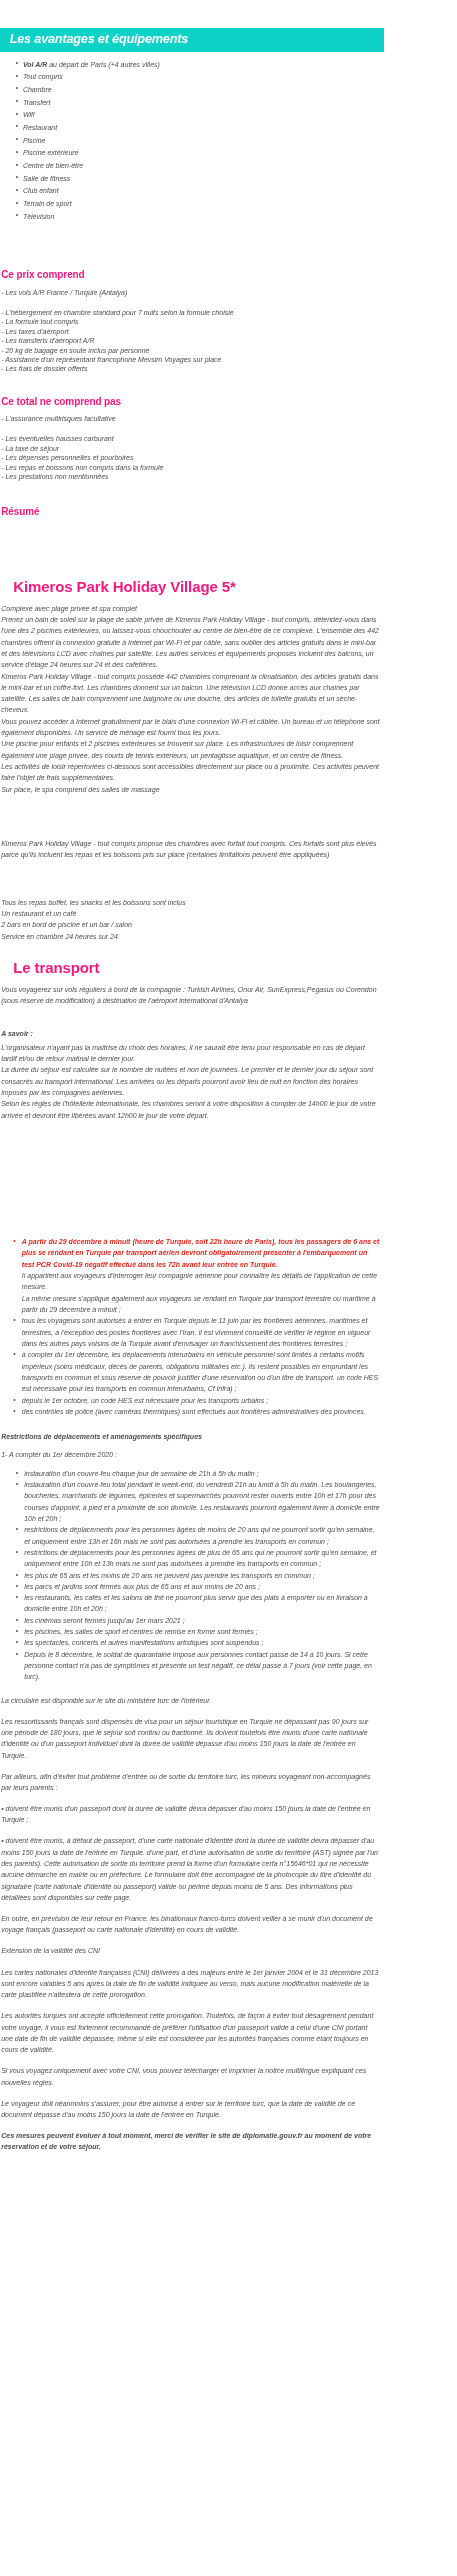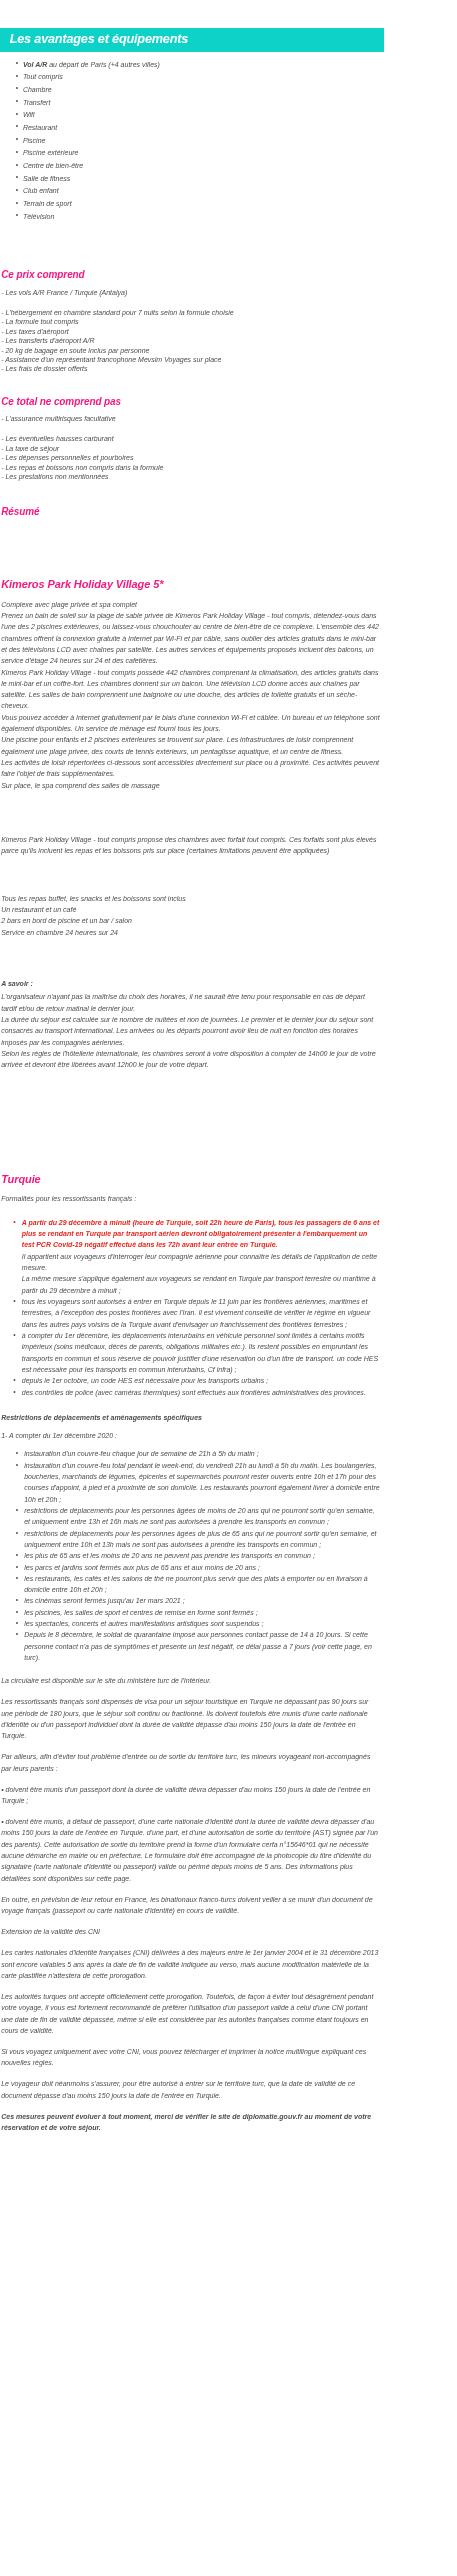--- a/index.html
+++ b/index.html
@@ -55,29 +55,28 @@
     left: 0;
     top: -0.6px;
     font-size: 6.6px;
     color: #4d4d4d;
   }
   ul.feature-list li b { font-weight: bold; font-style: italic; }
 
   
   h2.pink {
     color: #f5187f;
-    font-style: italic;
     font-weight: bold;
     font-size: 10px;
     line-height: 1;
     margin: 0 0 8.5px 0;
     padding: 0;
     letter-spacing: -0.1px;
   }
-  h2.pink.small { font-size: 11px; }
+  h2.pink.small { font-size: 15px; padding-left: 12px; }
 
   .block { padding: 0 3.6px 0 1.2px; }
 
   p.line {
     font-style: italic;
     font-size: 7px;
     line-height: 1.05;
     margin: 0 0 4.2px 0;
     color: #4d4d4d;
   }
@@ -247,36 +246,36 @@
 
   <div class="block">
     <p class="flow">Tous les repas buffet, les snacks et les boissons sont inclus</p>
     <p class="flow">Un restaurant et un café</p>
     <p class="flow">2 bars en bord de piscine et un bar / salon</p>
     <p class="flow">Service en chambre 24 heures sur 24</p>
   </div>
 
   <div class="gap-30"></div>
 
+  <div class="block">
+    <h2 class="pink small">Le transport</h2>
+    <p class="flow">Vous voyagerez sur vols réguliers à bord de la compagnie : Turkish Airlines, Onur Air, SunExpress,Pegasus ou Corendon (sous réserve de modification) à destination de l'aéroport international d'Antalya</p>
+  </div>
 
   <div class="gap-40"></div>
 
   <div class="block">
     <p class="strong-note">A savoir :</p>
     <p class="flow">L'organisateur n'ayant pas la maîtrise du choix des horaires, il ne saurait être tenu pour responsable en cas de départ tardif et/ou de retour matinal le dernier jour.</p>
     <p class="flow">La durée du séjour est calculée sur le nombre de nuitées et non de journées. Le premier et le dernier jour du séjour sont consacrés au transport international. Les arrivées ou les départs pourront avoir lieu de nuit en fonction des horaires imposés par les compagnies aériennes.</p>
     <p class="flow">Selon les règles de l'hôtellerie internationale, les chambres seront à votre disposition à compter de 14h00 le jour de votre arrivée et devront être libérées avant 12h00 le jour de votre départ.</p>
   </div>
 
   <div class="gap-170"></div>
 
-  <div class="block">
-    <h2 class="pink small">Turquie</h2>
-    <p class="flow">Formalités pour les ressortissants français :</p>
-  </div>
 
   <div class="gap-20"></div>
 
   <ul class="doc-list">
     <li class="red">
       <span>A partir du 29 décembre à minuit (heure de Turquie, soit 22h heure de Paris), tous les passagers de 6 ans et plus se rendant en Turquie par transport aérien devront obligatoirement présenter à l'embarquement un test PCR Covid-19 négatif effectué dans les 72h avant leur entrée en Turquie.</span>
       <span class="sub-normal red-text">Il appartient aux voyageurs d'interroger leur compagnie aérienne pour connaître les détails de l'application de cette mesure.</span>
       <span class="sub-normal">La même mesure s'applique également aux voyageurs se rendant en Turquie par transport terrestre ou maritime à partir du 29 décembre à minuit ;</span>
     </li>
     <li>tous les voyageurs sont autorisés à entrer en Turquie depuis le 11 juin par les frontières aériennes, maritimes et terrestres, à l'exception des postes frontières avec l'Iran. Il est vivement conseillé de vérifier le régime en vigueur dans les autres pays voisins de la Turquie avant d'envisager un franchissement des frontières terrestres ;</li>

